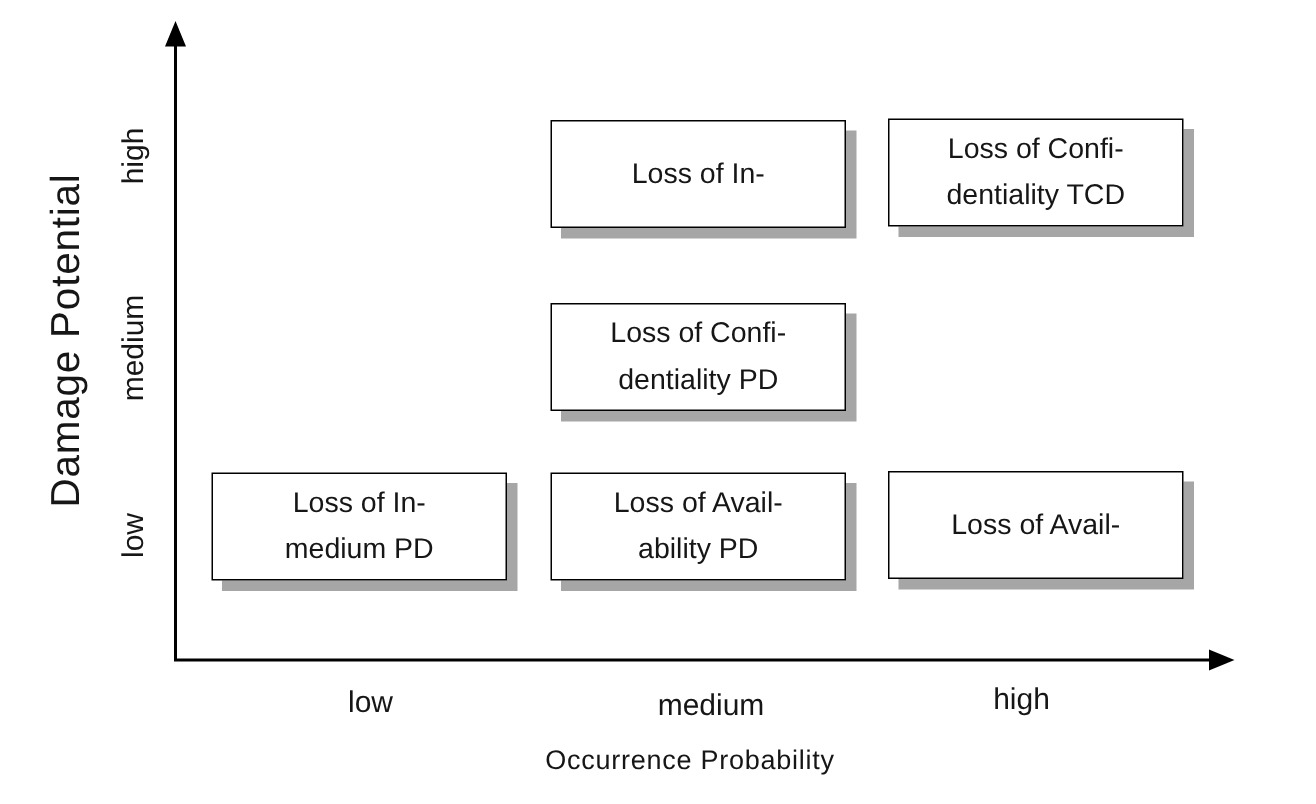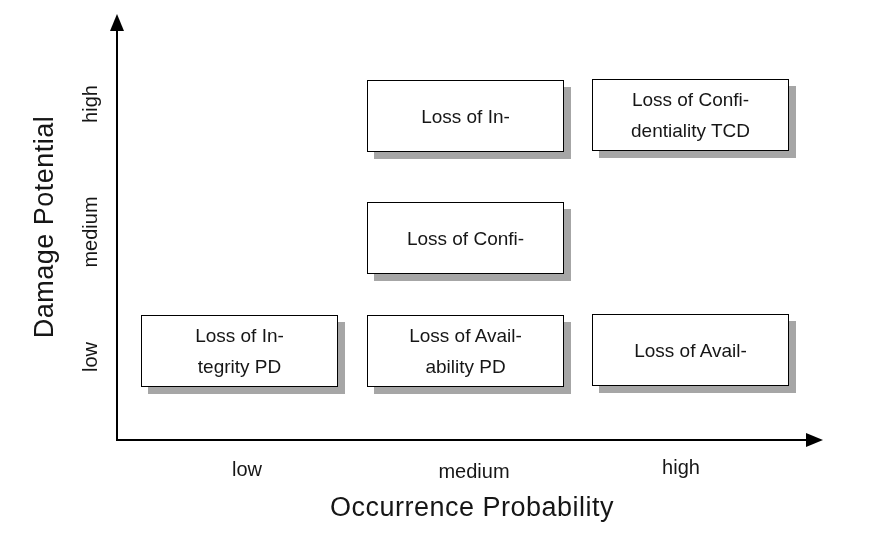--- a/index.html
+++ b/index.html
@@ -55,22 +55,22 @@
     position: absolute;
     white-space: nowrap;
     transform: translate(-50%, -50%) rotate(-90deg);
   }
   .y-title {
     left: 44px; top: 227px;
     font-size: 27px;
     letter-spacing: 0.5px;
   }
   .x-title {
-    left: 472px; top: 507px;
-    font-size: 27px;
+    left: 460px; top: 507px;
+    font-size: 18px;
     letter-spacing: 0.5px;
   }
   .tick {
     font-size: 20px;
   }
   .ytick-high   { left: 90px; top: 104px; }
   .ytick-medium { left: 90px; top: 232px; }
   .ytick-low    { left: 90px; top: 357px; }
   .xtick-low    { left: 247px; top: 469px; }
   .xtick-medium { left: 474px; top: 471px; }
@@ -120,24 +120,25 @@
 
   <div class="pbox pos-r1c2">
     <span>Loss of In-</span>
   </div>
   <div class="pbox pos-r1c3">
     <span>Loss of Confi-</span>
     <span>dentiality TCD</span>
   </div>
   <div class="pbox pos-r2c2">
     <span>Loss of Confi-</span>
+    <span>dentiality PD</span>
   </div>
   <div class="pbox pos-r3c1">
     <span>Loss of In-</span>
-    <span>tegrity PD</span>
+    <span>medium PD</span>
   </div>
   <div class="pbox pos-r3c2">
     <span>Loss of Avail-</span>
     <span>ability PD</span>
   </div>
   <div class="pbox pos-r3c3">
     <span>Loss of Avail-</span>
   </div>
 
 </div>

